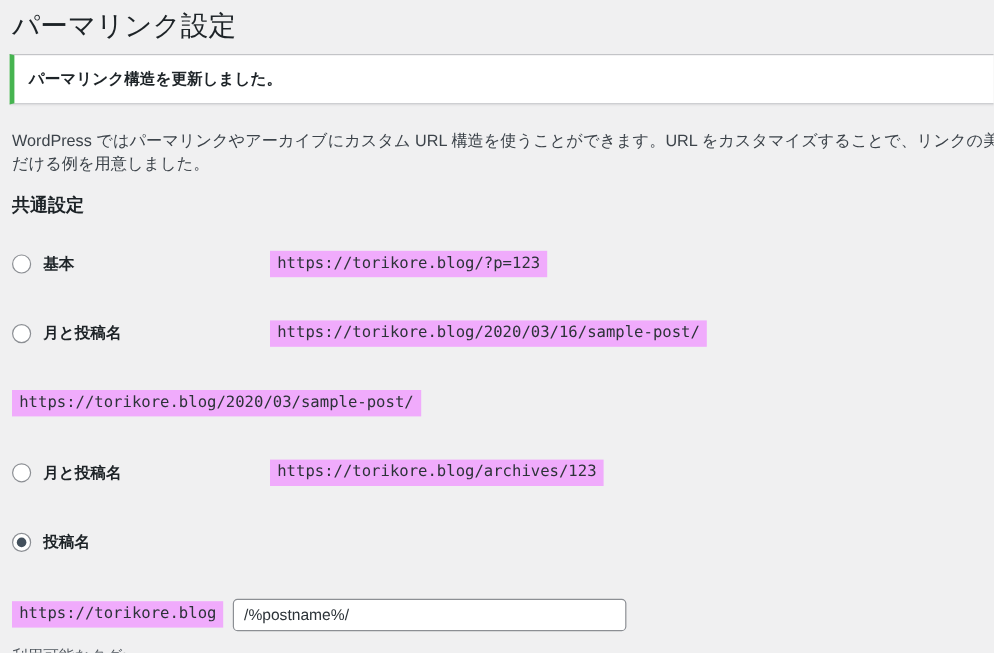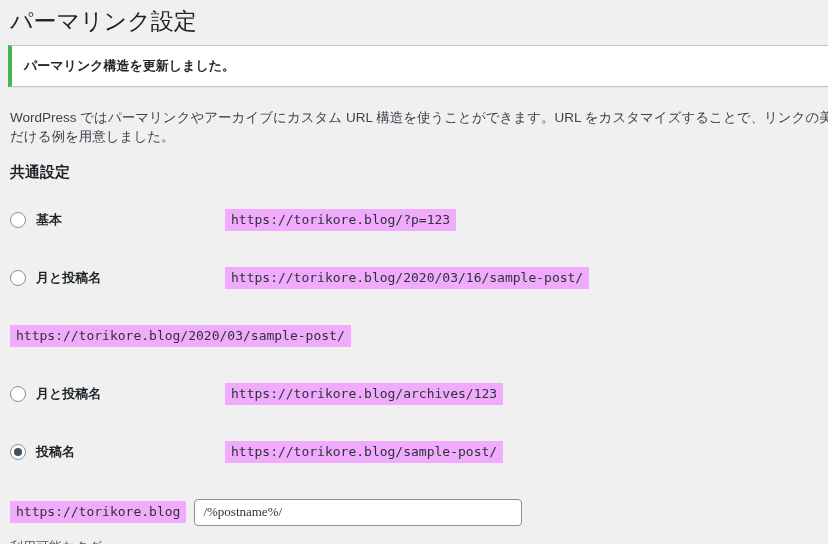--- a/index.html
+++ b/index.html
@@ -124,21 +124,21 @@
     gap: 8px;
     justify-content: center;
   }
   .custom-input {
     width: 328px;
     height: 27px;
     box-sizing: border-box;
     border: 1px solid #8c8f94;
     border-radius: 4px;
     background: #fff;
-    font-family: Liberation Serif, serif;
+    font-family: Liberation Sans, sans-serif;
     font-size: 13px;
     color: #2c3338;
     padding: 0 8px;
     outline: none;
   }
   .available-tags {
     margin: 12px 0 0 0;
     font-size: 13px;
     color: #50575e;
   }
@@ -189,21 +189,20 @@
         <span class="option-label">月と投稿名</span>
       </div>
       <code class="code">https://torikore.blog/archives/123</code>
     </div>
 
     <div class="row">
       <div class="cell-label">
         <span class="radio checked" role="radio" aria-checked="true"></span>
         <span class="option-label">投稿名</span>
       </div>
-      <code class="code">https://torikore.blog/sample-post/</code>
     </div>
 
     <div class="row">
       <div>
         <div class="custom-line">
           <code class="code">https://torikore.blog</code>
           <input class="custom-input" type="text" value="/%postname%/" style="">
         </div>
         <p class="available-tags">利用可能なタグ:</p>
       </div>

